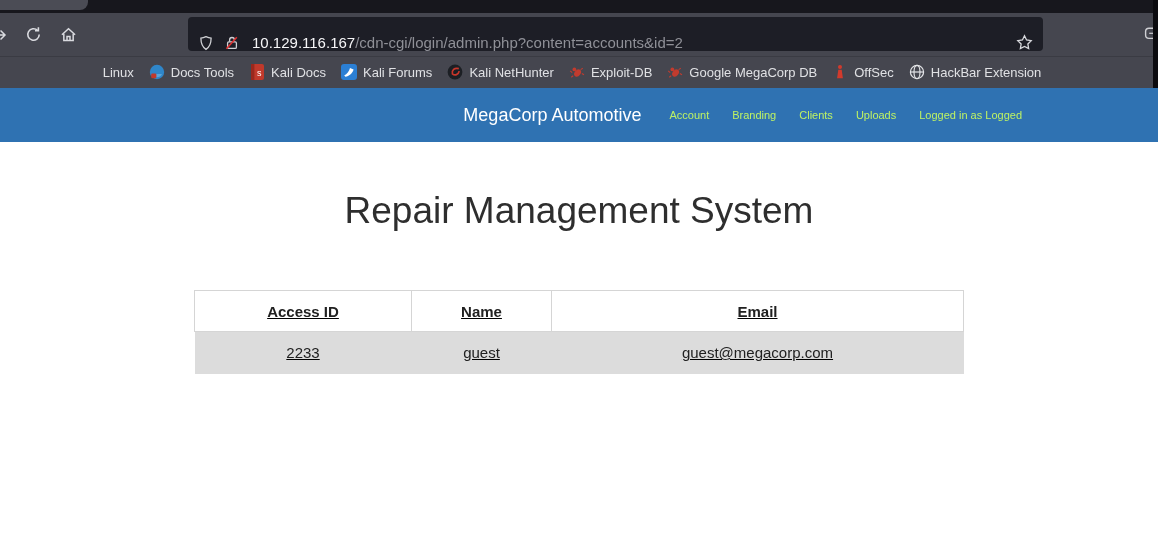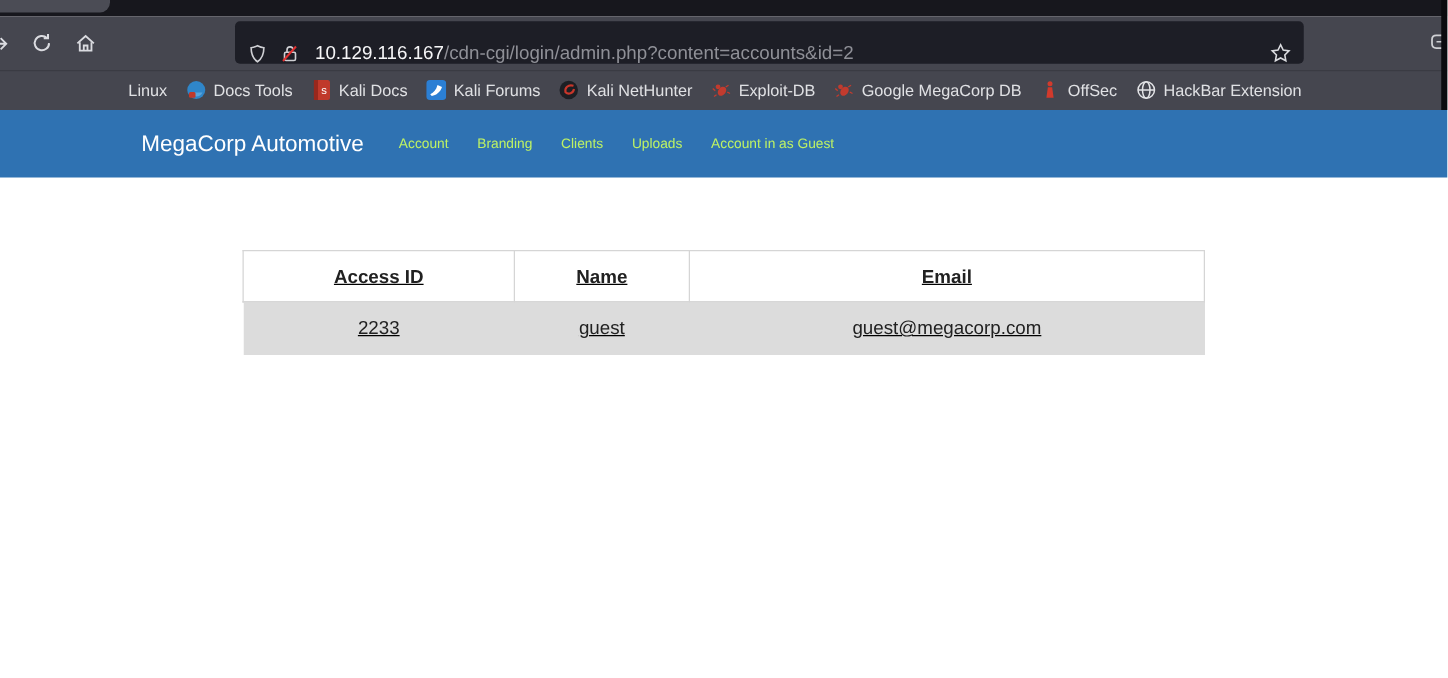--- a/index.html
+++ b/index.html
@@ -33,21 +33,21 @@
   .bookmarksbar { height: 32px; background: #45464f; display: flex; align-items: center;
                   box-shadow: inset 0 1px 0 rgba(0,0,0,0.15); padding-left: 1px;
                   overflow: hidden; justify-content: center; }
   .bm-item { display: inline-flex; align-items: center; margin-right: 15px;
              color: #e0e1e4; font-size: 13px; white-space: nowrap; }
   .bm-ic { width: 16px; height: 16px; margin-right: 6px; display: inline-flex;
            align-items: center; justify-content: center; flex: none; }
 
   
   .navbar { height: 54px; background: #2f72b2; }
-  .nav-inner { width: 932px; height: 100%; margin: 0 auto; display: flex; align-items: center; }
+  .nav-inner { width: 932px; height: 100%; margin: 0 auto; display: flex; align-items: center; justify-content: flex-end; }
   .brand { color: #ffffff; font-size: 18px; margin-right: 28px; white-space: nowrap; }
   .navlink { color: #bef264; font-size: 11px; margin-right: 23px; white-space: nowrap; }
 
   
   .content { width: 932px; margin: 0 auto; }
   h1.page-title { margin-top: 48px; text-align: center; font-size: 37px;
                   font-weight: 400; color: #2e2e2e; }
   table.acct { width: 769px; margin: 58px auto 0; border-collapse: collapse;
                table-layout: fixed; text-decoration: underline; }
   table.acct th { background: #ffffff; border: 1px solid #d5d5d5; height: 41px;
@@ -219,25 +219,26 @@
   <div class="right-edge"></div>
 </div>
 
 <div class="navbar">
   <div class="nav-inner">
     <span class="brand">MegaCorp Automotive</span>
     <span class="navlink">Account</span>
     <span class="navlink">Branding</span>
     <span class="navlink">Clients</span>
     <span class="navlink">Uploads</span>
-    <span class="navlink">Account in as Guest</span>
+    <span class="navlink">Logged in as Logged</span>
   </div>
 </div>
 
 <div class="content">
+  <h1 class="page-title">Repair Management System</h1>
 
   <table class="acct">
     <colgroup>
         <col style="width:217px">
         <col style="width:140px">
         <col style="width:412px">
       </colgroup>
     <thead>
       <tr>
         <th>Access ID</th>

